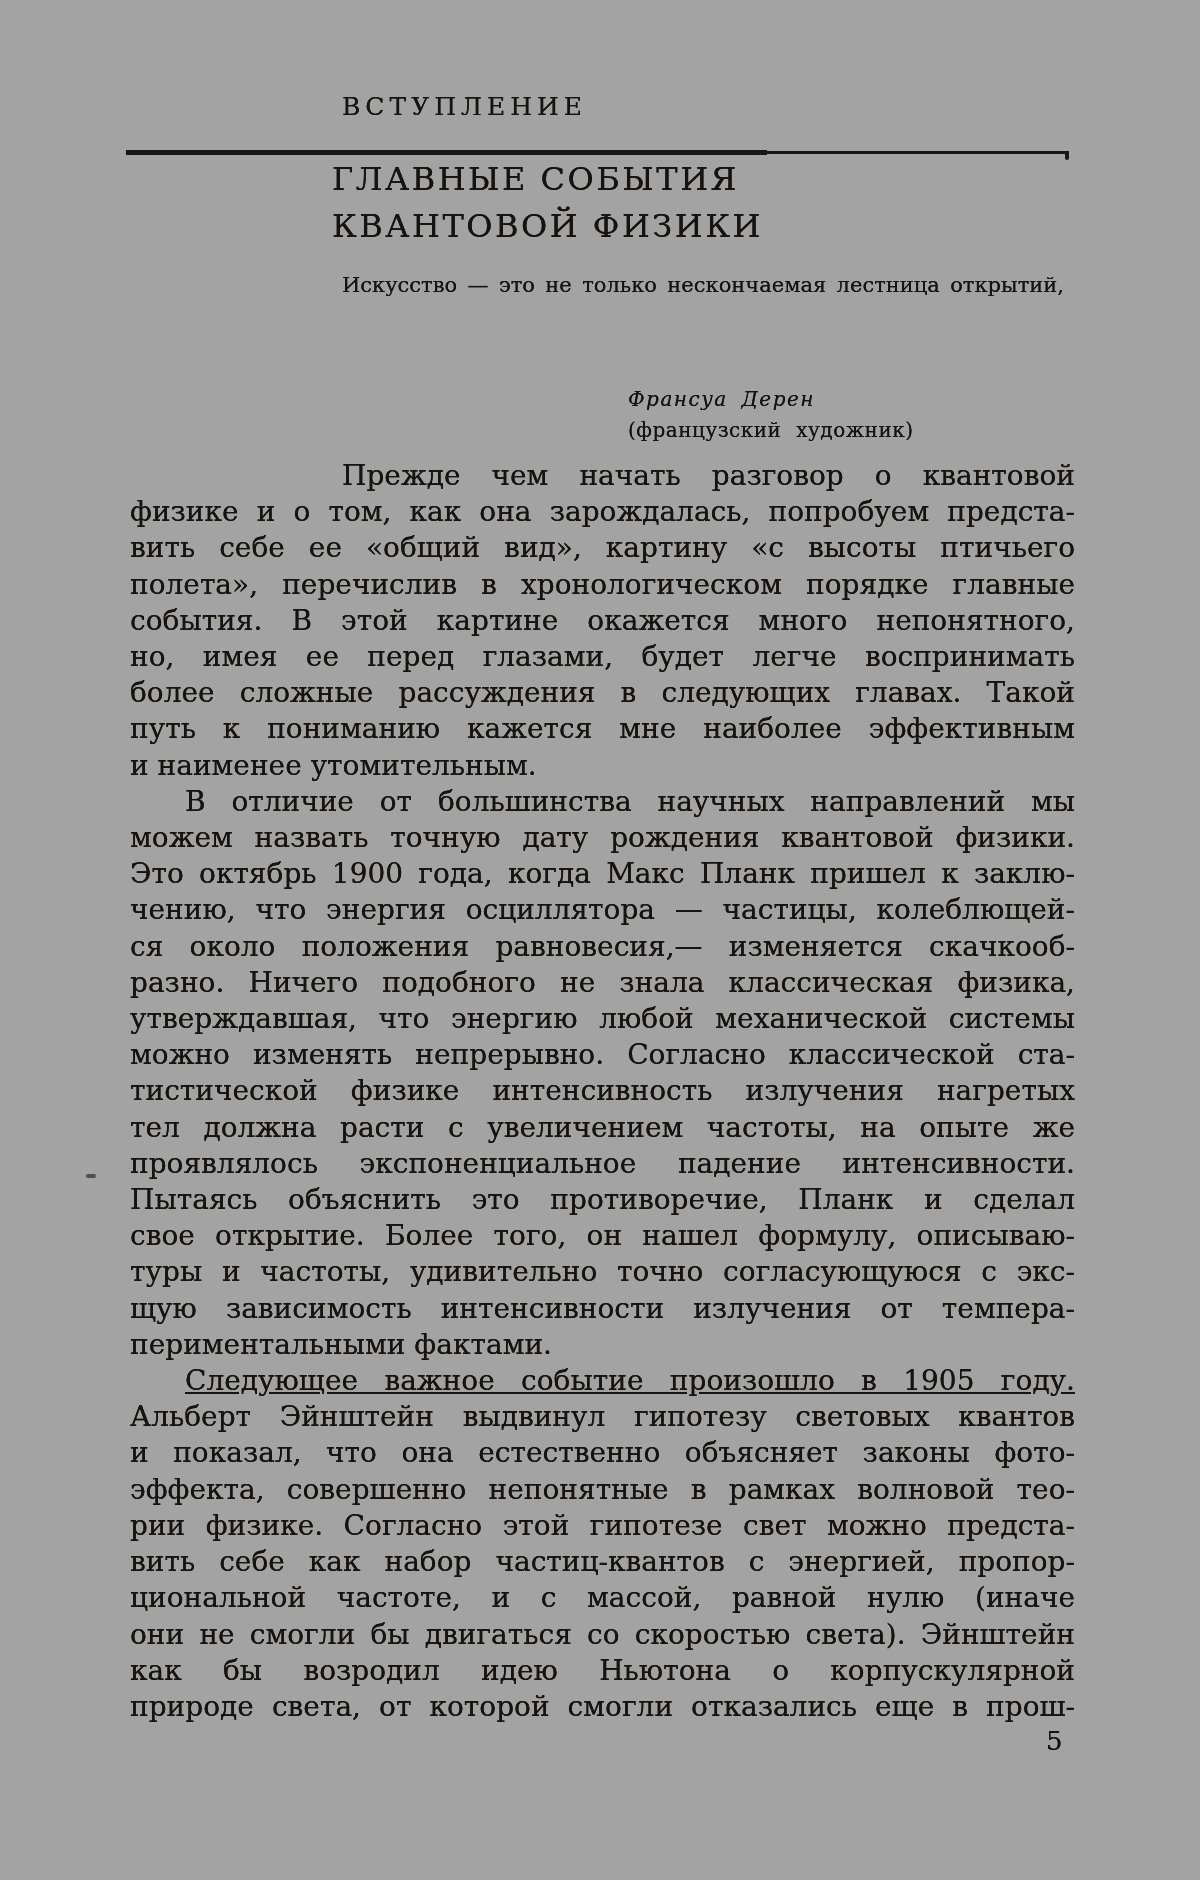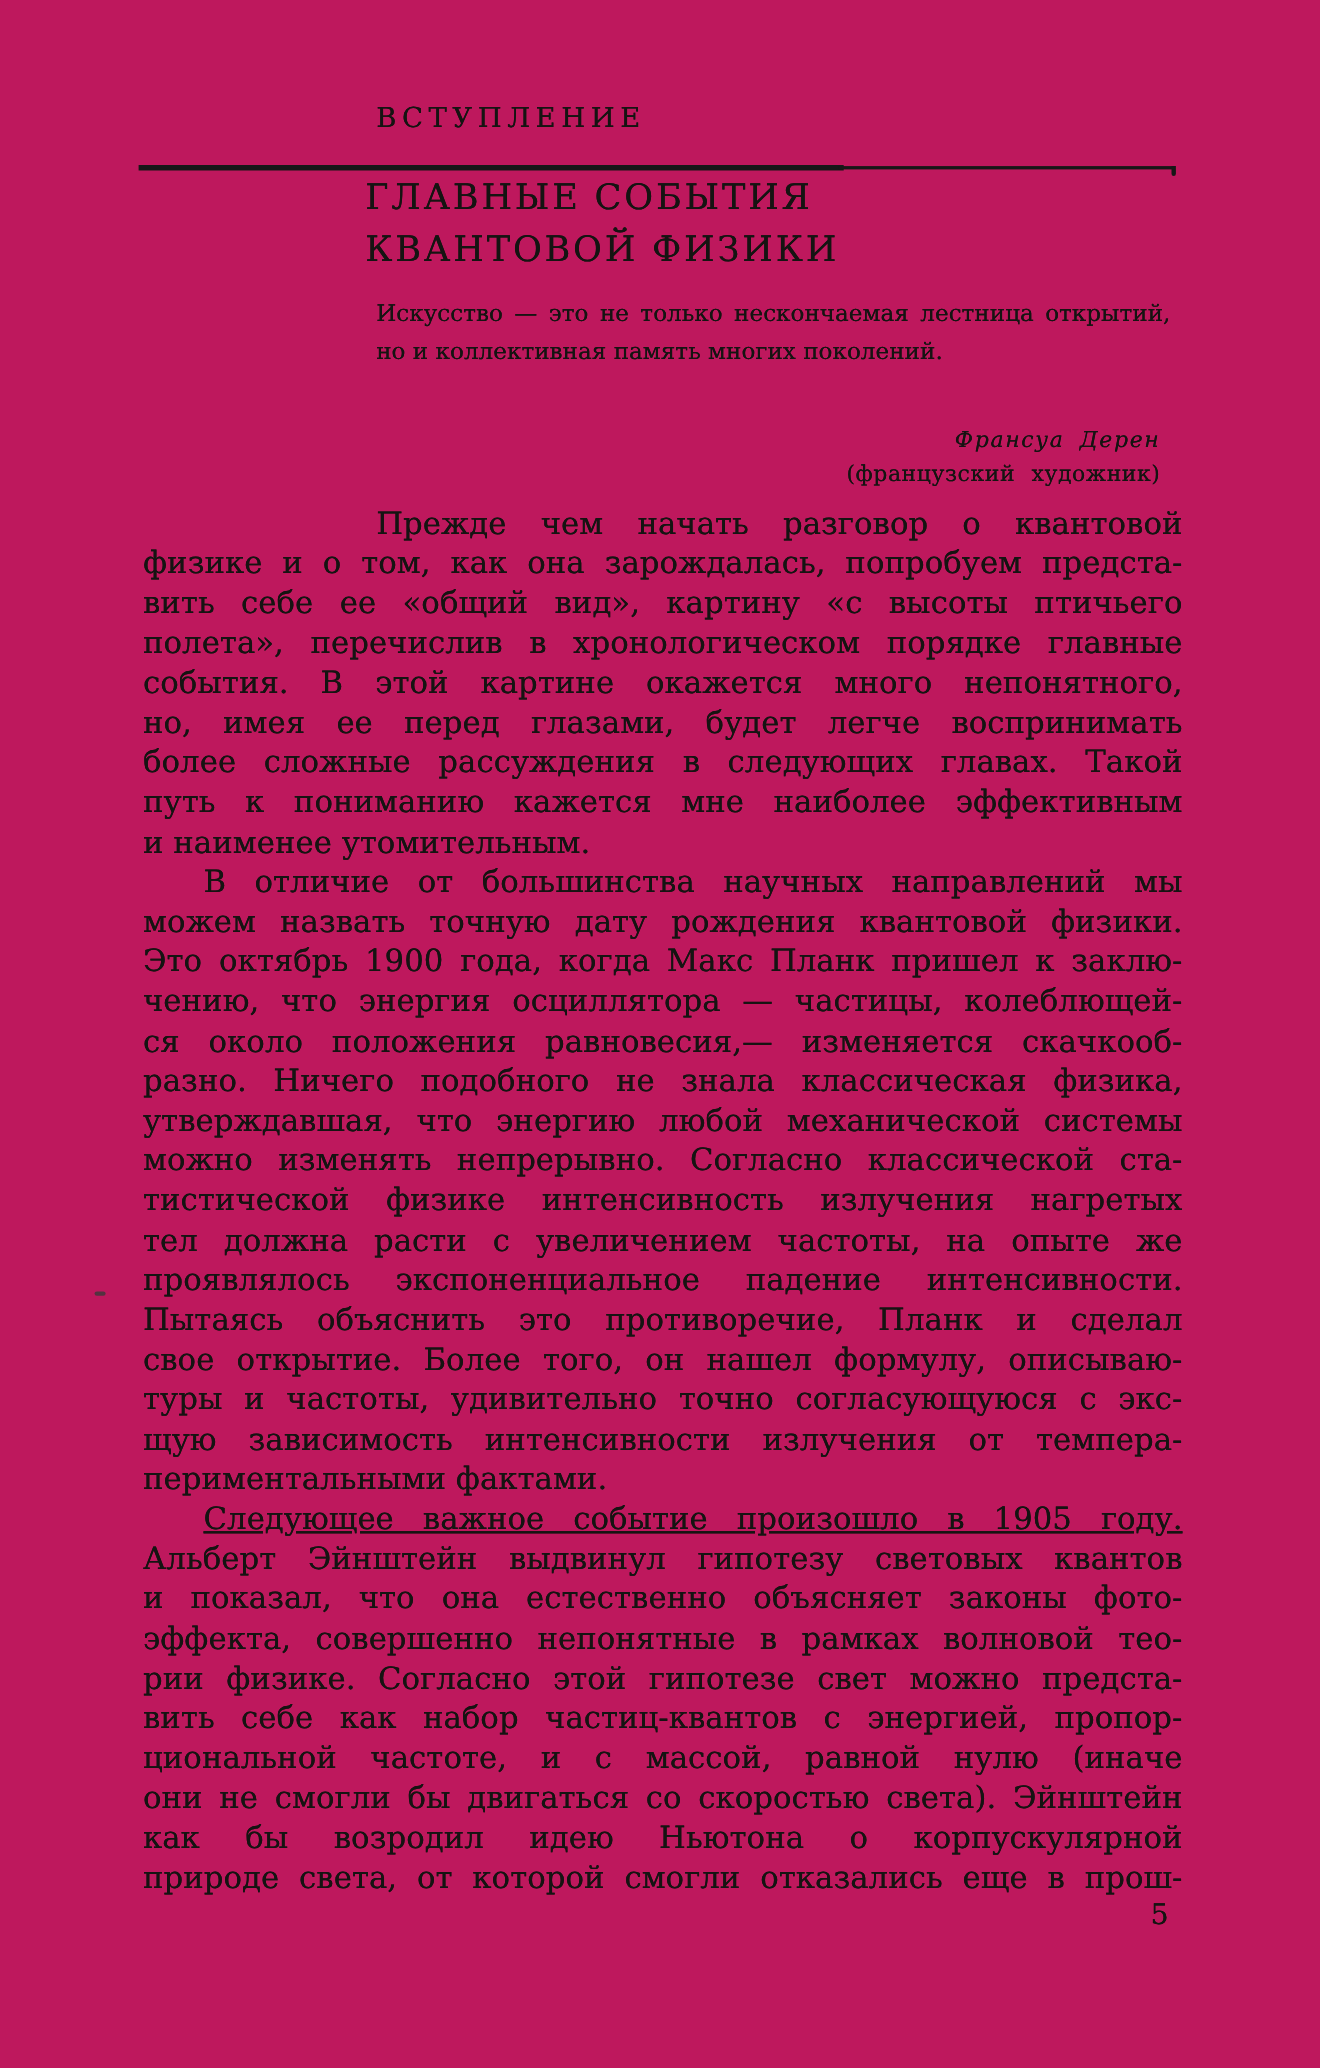--- a/index.html
+++ b/index.html
@@ -4,21 +4,21 @@
 <style>
   html, body {
     margin: 0;
     padding: 0;
     background: #ffffff;
   }
   .page {
     position: relative;
     width: 1200px;
     height: 1880px;
-    background: #be185d;
+    background: #a3a3a3;
     font-family: "DejaVu Serif", "Liberation Serif", serif;
     color: #151412;
     overflow: hidden;
   }
   .running-head {
     position: absolute;
     left: 342px;
     top: 92px;
     font-size: 25px;
     letter-spacing: 5px;
@@ -73,24 +73,23 @@
     font-size: 21px;
     line-height: 34px;
     text-shadow: 0 0 0.4px currentColor;
   }
   .epigraph .epi-line-1 {
     text-align: justify;
     text-align-last: justify;
   }
   .attribution {
     position: absolute;
-    left: 607px;
+    left: 628px;
     top: 384px;
     width: 448px;
-    text-align: right;
     font-size: 20px;
     line-height: 31px;
     text-shadow: 0 0 0.4px currentColor;
   }
   .attr-name {
     font-style: italic;
     letter-spacing: 1.5px;
     word-spacing: 6px;
   }
   .attr-note {
@@ -143,21 +142,20 @@
     <span class="rule-hook"></span>
   </div>
 
   <h1 class="chapter-title">
     <span>ГЛАВНЫЕ СОБЫТИЯ</span><br>
     <span>КВАНТОВОЙ ФИЗИКИ</span>
   </h1>
 
   <div class="epigraph">
     <div class="epi-line-1">Искусство — это не только нескончаемая лестница открытий,</div>
-    <div class="epi-line-2">но и коллективная память многих поколений.</div>
   </div>
 
   <div class="attribution">
     <div class="attr-name">Франсуа Дерен</div>
     <div class="attr-note">(французский художник)</div>
   </div>
 
   <div class="body-text" id="body-text">
       <div>
         <div class="bline" style="padding-left: 212px;">Прежде чем начать разговор о квантовой</div>

